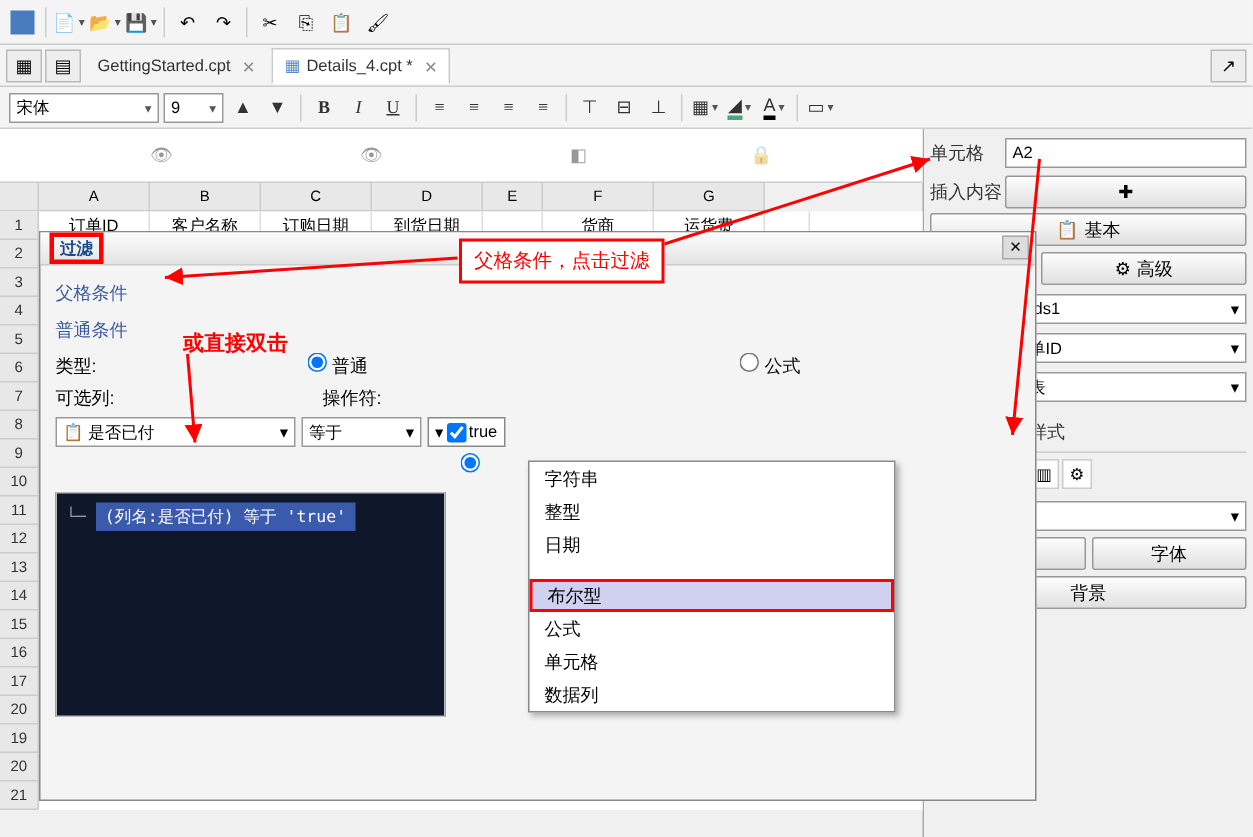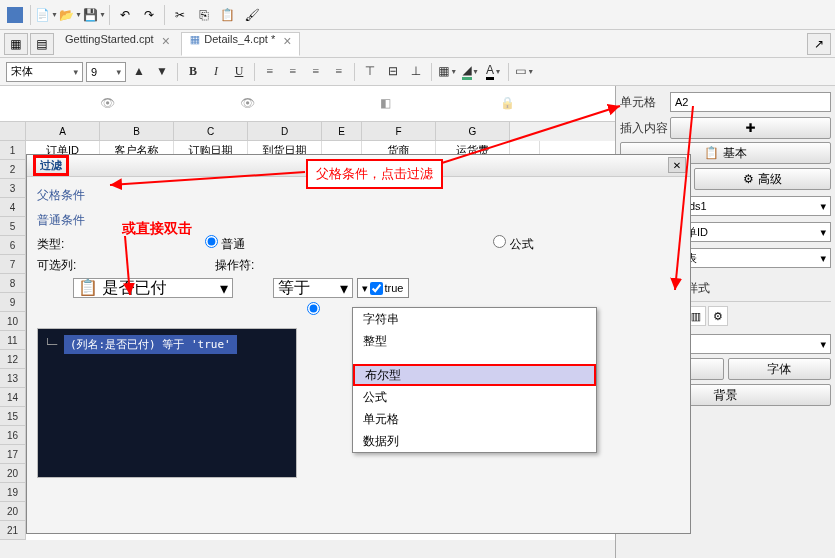--- a/index.html
+++ b/index.html
@@ -7,28 +7,28 @@
   
   
   .top-toolbar { height: 30px; background: #f4f4f4; border-bottom: 1px solid #ccc; display: flex; align-items: center; padding: 0 4px; gap: 2px; }
   .tb-btn { width: 22px; height: 22px; display: flex; align-items: center; justify-content: center; cursor: pointer; border: 1px solid transparent; }
   .tb-sep { width: 1px; height: 20px; background: #ccc; margin: 0 2px; }
   .dropdown-arrow::after { content: "▾"; font-size: 8px; color: #555; margin-left: 2px; }
   
   
   .tab-bar { height: 28px; background: #f4f4f4; border-bottom: 1px solid #ccc; display: flex; align-items: center; padding: 0 4px; gap: 2px; }
   .tab-btn { width: 24px; height: 22px; border: 1px solid #bbb; background: #eee; display: flex; align-items: center; justify-content: center; cursor: pointer; }
-  .file-tab { height: 24px; padding: 0 8px; display: flex; align-items: flex-start; gap: 4px; border: 1px solid transparent; font-size: 11px; color: #333; font-family: monospace; }
+  .file-tab { height: 24px; padding: 0 8px; display: flex; align-items: center; gap: 4px; border: 1px solid transparent; font-size: 11px; color: #333; font-family: monospace; }
   .file-tab.active { background: #fff; border-color: #ccc; border-bottom-color: #fff; }
   .tab-close { color: #888; cursor: pointer; font-size: 14px; margin-left: 4px; }
   
   
   .format-bar { height: 28px; background: #f4f4f4; border-bottom: 1px solid #ccc; display: flex; align-items: center; padding: 0 6px; gap: 3px; }
   .combo { height: 20px; border: 1px solid #999; background: #fff; display: flex; align-items: center; padding: 0 4px; font-size: 11px; }
-  .combo-font { width: 77px; }
+  .combo-font { width: 100px; }
   .combo-size { width: 40px; }
   .combo-arrow { margin-left: auto; color: #555; font-size: 9px; }
   .fmt-btn { width: 20px; height: 20px; display: flex; align-items: center; justify-content: center; cursor: pointer; color: #333; font-family: serif; }
   .fmt-sep { width: 1px; height: 18px; background: #ccc; margin: 0 2px; }
   
   
   .main-area { display: flex; height: 500px; }
   .left-area { flex: 1; display: flex; flex-direction: column; position: relative; }
   .right-panel { width: 220px; background: #f0f0f0; border-left: 1px solid #aaa; padding: 4px; }
   
@@ -61,21 +61,21 @@
   
   .filter-dialog { position: absolute; left: 26px; top: 68px; width: 665px; height: 380px; background: #f4f4f4; border: 1px solid #888; z-index: 10; }
   .dlg-title { height: 22px; background: linear-gradient(#fcfcfc, #e4e4e4); border-bottom: 1px solid #ccc; display: flex; align-items: center; padding: 0 6px; font-size: 11px; position: relative; }
   .dlg-title-text { border: 3px solid #ff0000; padding: 0 4px; font-weight: bold; color: #1a4a8a; }
   .dlg-close { position: absolute; right: 4px; top: 2px; width: 18px; height: 16px; background: #ddd; border: 1px solid #aaa; display: flex; align-items: center; justify-content: center; cursor: pointer; font-size: 10px; }
   .dlg-body { padding: 6px 10px; }
   .section-label { color: #3a5a9a; font-size: 12px; margin: 4px 0; }
   .checkbox-row { padding: 2px 20px; font-size: 12px; display: flex; align-items: center; gap: 4px; }
   .form-row { display: flex; align-items: center; gap: 4px; padding: 2px 0; }
   .form-label { width: 50px; font-size: 12px; }
-  .form-combo { width: 160px; height: 20px; border: 1px solid #999; background: #fff; display: flex; align-items: center; padding: 0 4px; font-size: 16px; justify-content: space-between; margin-left: 36px; }
+  .form-combo { width: 160px; height: 20px; border: 1px solid #999; background: #fff; display: flex; align-items: center; padding: 0 4px; font-size: 11px; justify-content: space-between; }
   .form-combo-narrow { width: 80px; }
   .check-inline { display: flex; align-items: center; gap: 2px; border: 1px solid #999; background: #fff; padding: 0 4px; height: 20px; font-size: 11px; font-family: monospace; }
   .tree-area { margin-top: 8px; width: 260px; height: 150px; border: 1px solid #bbb; background: #0f172a; padding: 6px; }
   .tree-item { background: #3a5aac; color: #fff; padding: 2px 6px; font-size: 11px; font-family: monospace; display: inline-block; }
   .tree-connector { color: #999; font-family: monospace; font-size: 11px; }
   
   
   .type-dropdown { position: absolute; left: 325px; top: 152px; width: 245px; background: #fff; border: 1px solid #888; box-shadow: 2px 2px 4px rgba(0,0,0,0.3); z-index: 20; }
   .ddi { height: 22px; padding: 0 10px; display: flex; align-items: center; font-size: 12px; cursor: pointer; }
   .ddi.selected { background: #d0d0f0; border: 2px solid #ff0000; margin-top: 12px; }
@@ -289,20 +289,21 @@
         </div>
 
         <div class="tree-area">
           <span class="tree-connector">└─ </span><span class="tree-item">(列名:是否已付) 等于 'true'</span>
         </div>
       </div>
 
       <div class="type-dropdown">
         <div class="ddi">字符串</div>
         <div class="ddi">整型</div>
+        <div class="ddi">日期</div>
         <div class="ddi selected">布尔型</div>
         <div class="ddi">公式</div>
         <div class="ddi">单元格</div>
         <div class="ddi">数据列</div>
       </div>
     </div>
 
   </div>
 
   <div class="right-panel">

